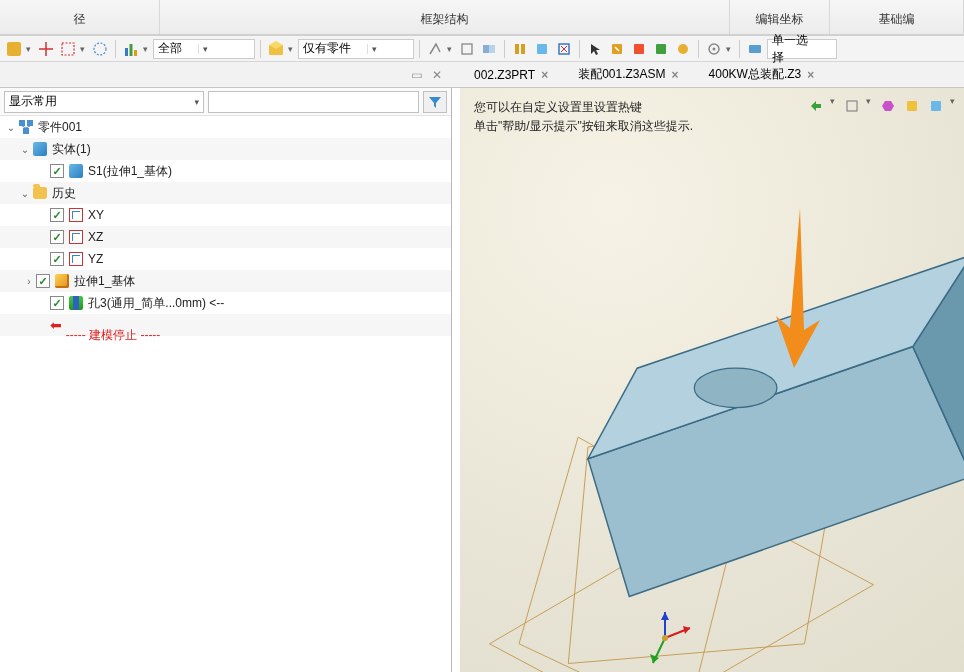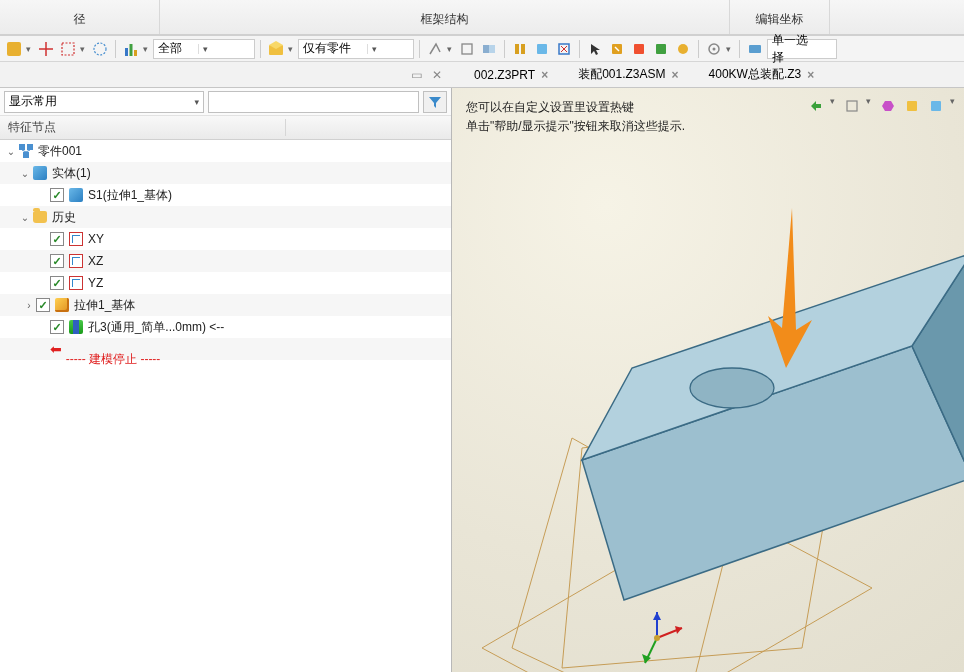--- a/index.html
+++ b/index.html
@@ -24,21 +24,21 @@
     .tb-select .arrow { font-size: 9px; color: #555; border-left:1px solid #ddd; padding-left:4px;}
     
     
     .tabs-row { height: 26px; display: flex; align-items: center; background: #f2f2f2; border-bottom: 1px solid #c6c6c6; }
     .tab-panel-controls { width: 452px; display: flex; justify-content: flex-end; padding: 0 8px; gap: 6px; }
     .doc-tabs { display: flex; align-items: center; gap: 22px; padding-left: 18px; }
     .doc-tab { display: flex; align-items: center; gap: 6px; cursor: pointer; padding: 2px 4px; }
     .doc-tab-close { color: #888; font-size: 12px; cursor: pointer; font-weight:bold; }
     
     
-    .main { display: flex; height: calc(672px - 36px - 26px - 26px); }
+    .main { display: flex; height: calc(672px - 36px - 26px - 26px); gap: 8px; }
     
     
     .left-panel { width: 452px; display: flex; flex-direction: column; border-right: 1px solid #b8b8b8; }
     .filter-row { height: 28px; display: flex; align-items: center; padding: 2px 4px; gap: 4px; background: #fafafa; border-bottom: 1px solid #e2e2e2; }
     .filter-select { flex: 0 0 200px; height: 22px; border: 1px solid #c0c0c0; display: flex; align-items: center; padding: 0 4px; background: #fff; cursor: pointer; justify-content: space-between; }
     .filter-input { flex: 1; height: 22px; border: 1px solid #c0c0c0; padding: 0 4px; }
     .filter-btn { width: 24px; height: 22px; border: 1px solid #c0c0c0; background: #f0f0f0; display: flex; align-items: center; justify-content: center; cursor: pointer; }
     
     .tree-header { height: 24px; display: flex; align-items: center; background: linear-gradient(#f8f8f8,#eaeaea); border-bottom: 1px solid #d0d0d0; padding: 0 6px; color: #444; }
     .tree-header-col1 { width: 280px; border-right: 1px solid #d6d6d6; padding-left:2px; }
@@ -87,20 +87,23 @@
 <div class="ribbon-groups">
   <div class="ribbon-group rg1">
     <div class="ribbon-group-label">径</div>
   </div>
   <div class="ribbon-group rg2">
     <div class="ribbon-group-label">框架结构</div>
   </div>
   <div class="ribbon-group rg3">
     <div class="ribbon-group-label">编辑坐标</div>
   </div>
+  <div class="ribbon-group rg4">
+    <div class="ribbon-group-label">基础编</div>
+  </div>
 </div>
 
 <div class="toolbar">
   <div class="tb-icon">
       <svg width="14" height="14">
         <rect x="0" y="0" width="14" height="14" fill="#e8b030" rx="2"></rect>
       </svg>
     </div>
   <span class="tb-down">▾</span>
   <div class="tb-icon">
@@ -255,23 +258,20 @@
       <div class="filter-select">
         <span>显示常用</span>
         <span style="font-size:9px;color:#555;">▾</span>
       </div>
       <input class="filter-input" style="">
       <div class="filter-btn">
         <svg width="14" height="14">
             <path d="M1 2 L13 2 L8 8 L8 13 L6 11 L6 8 Z" fill="#3a8acb"></path>
           </svg>
       </div>
-    </div>
-    <div class="tree-header">
-      <div class="tree-header-col1">特征节点</div>
     </div>
     <div class="tree">
       <div class="tree-row">
         <span class="expander">⌄</span>
         <span class="node-icon">
             <span class="ic-part"><svg viewBox="0 0 14 14">
                 <rect x="0" y="0" width="6" height="6" fill="#4a90d0"></rect>
                 <rect x="8" y="0" width="6" height="6" fill="#4a90d0"></rect>
                 <rect x="4" y="8" width="6" height="6" fill="#4a90d0"></rect>
                 <line x1="3" y1="6" x2="7" y2="8" stroke="#4a90d0"></line>

